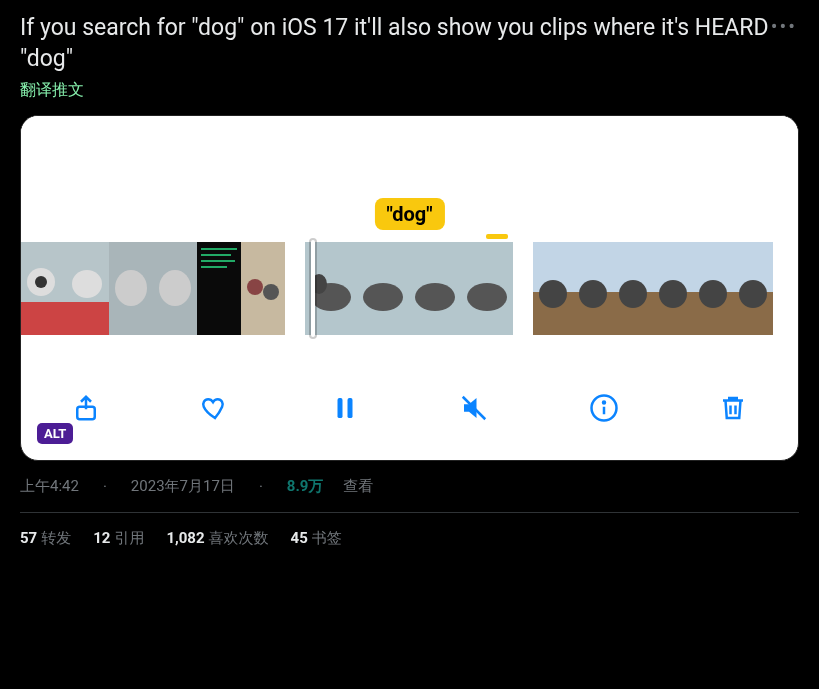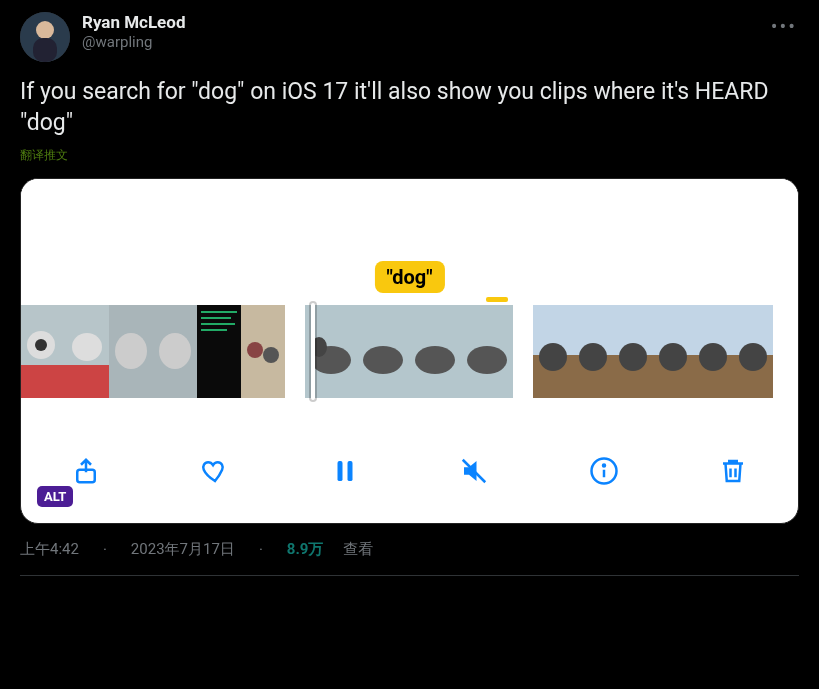--- a/index.html
+++ b/index.html
@@ -43,22 +43,22 @@
     cursor: pointer;
   }
   .body-text {
     font-size: 23px;
     line-height: 1.35;
     color: #e7e9ea;
     margin-bottom: 6px;
     font-weight: 400;
   }
   .translate-link {
-    color: #4d7c0f;
-    font-size: 12px;
+    color: #86efac;
+    font-size: 16px;
     cursor: pointer;
     display: inline-block;
     margin-bottom: 14px;
   }
   .media {
     border-radius: 18px;
     background: #fff;
     overflow: hidden;
     position: relative;
     width: 100%;
@@ -165,33 +165,20 @@
   }
   .stat { color: #71767b; }
   .stat .num { color: #e7e9ea; font-weight: 700; margin-right: 4px; }
   .thumb svg { width:100%; height:100%; display:block }
 </style>
 </head>
 <body>
 
 <div class="tweet">
 
-  <div class="header">
-    <div class="avatar">
-      <svg viewBox="0 0 50 50">
-        <rect width="50" height="50" fill="#2a3b4c"></rect>
-        <circle cx="25" cy="18" r="9" fill="#d9b99b"></circle>
-        <rect x="13" y="26" width="24" height="24" rx="10" fill="#223"></rect>
-      </svg>
-    </div>
-    <div class="names">
-      <span class="display-name">Ryan McLeod</span>
-      <span class="handle">@warpling</span>
-    </div>
-  </div>
 
   <div class="more">•••</div>
 
   <div class="body-text">If you search for "dog" on iOS 17 it'll also show you clips where it's HEARD "dog"</div>
 
   <span class="translate-link">翻译推文</span>
 
   <div class="media">
     <div class="media-white"></div>
     <div class="caption-chip">"dog"</div>
@@ -364,14 +351,20 @@
 
   <div class="meta-row">
     <span>上午4:42</span>
     <span class="dot"></span>
     <span>2023年7月17日</span>
     <span class="dot"></span>
     <span class="views-num">8.9万</span>
     <span>查看</span>
   </div>
 
+  <div class="stats-row">
+    <span class="stat"><span class="num">57</span><span>转发</span></span>
+    <span class="stat"><span class="num">12</span><span>引用</span></span>
+    <span class="stat"><span class="num">1,082</span><span>喜欢次数</span></span>
+    <span class="stat"><span class="num">45</span><span>书签</span></span>
+  </div>
 
 </div>
 
 </body></html>

